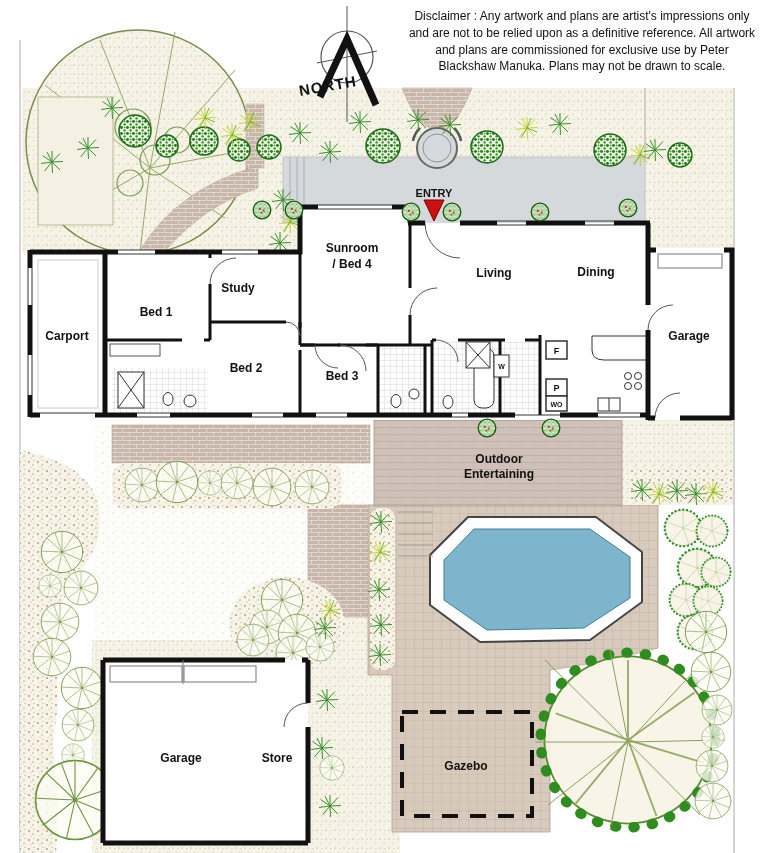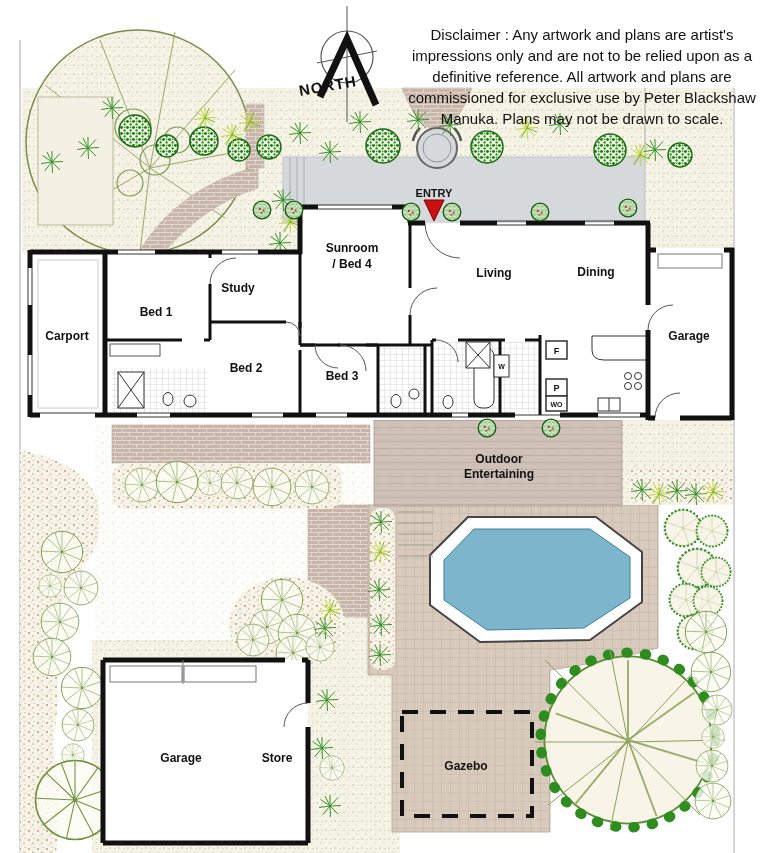--- a/index.html
+++ b/index.html
@@ -1,19 +1,19 @@
 <!DOCTYPE html>
 <html><head>
 <meta charset="utf-8">
 <style>
   html,body{margin:0;padding:0;background:#fff;}
   #plan{position:relative;width:761px;height:853px;background:#fff;overflow:hidden;
         font-family:"Liberation Sans",sans-serif;}
   #plan svg{position:absolute;left:0;top:0;}
-  .disclaimer{position:absolute;top:24px;left:408px;width:348px;font-size:15px;line-height:1.4;
+  .disclaimer{position:absolute;top:8px;left:408px;width:348px;font-size:12px;line-height:1.4;
       color:#111;text-align:center;}
   text{font-family:"Liberation Sans",sans-serif;fill:#111;}
   .room{font-size:12px;font-weight:bold;}
   .small{font-size:9px;font-weight:bold;}
   .tiny{font-size:7px;font-weight:bold;}
   .north{font-size:15px;font-weight:bold;letter-spacing:1px;}
   .entry{font-size:11px;font-weight:bold;}
 </style>
 </head>
 <body>

